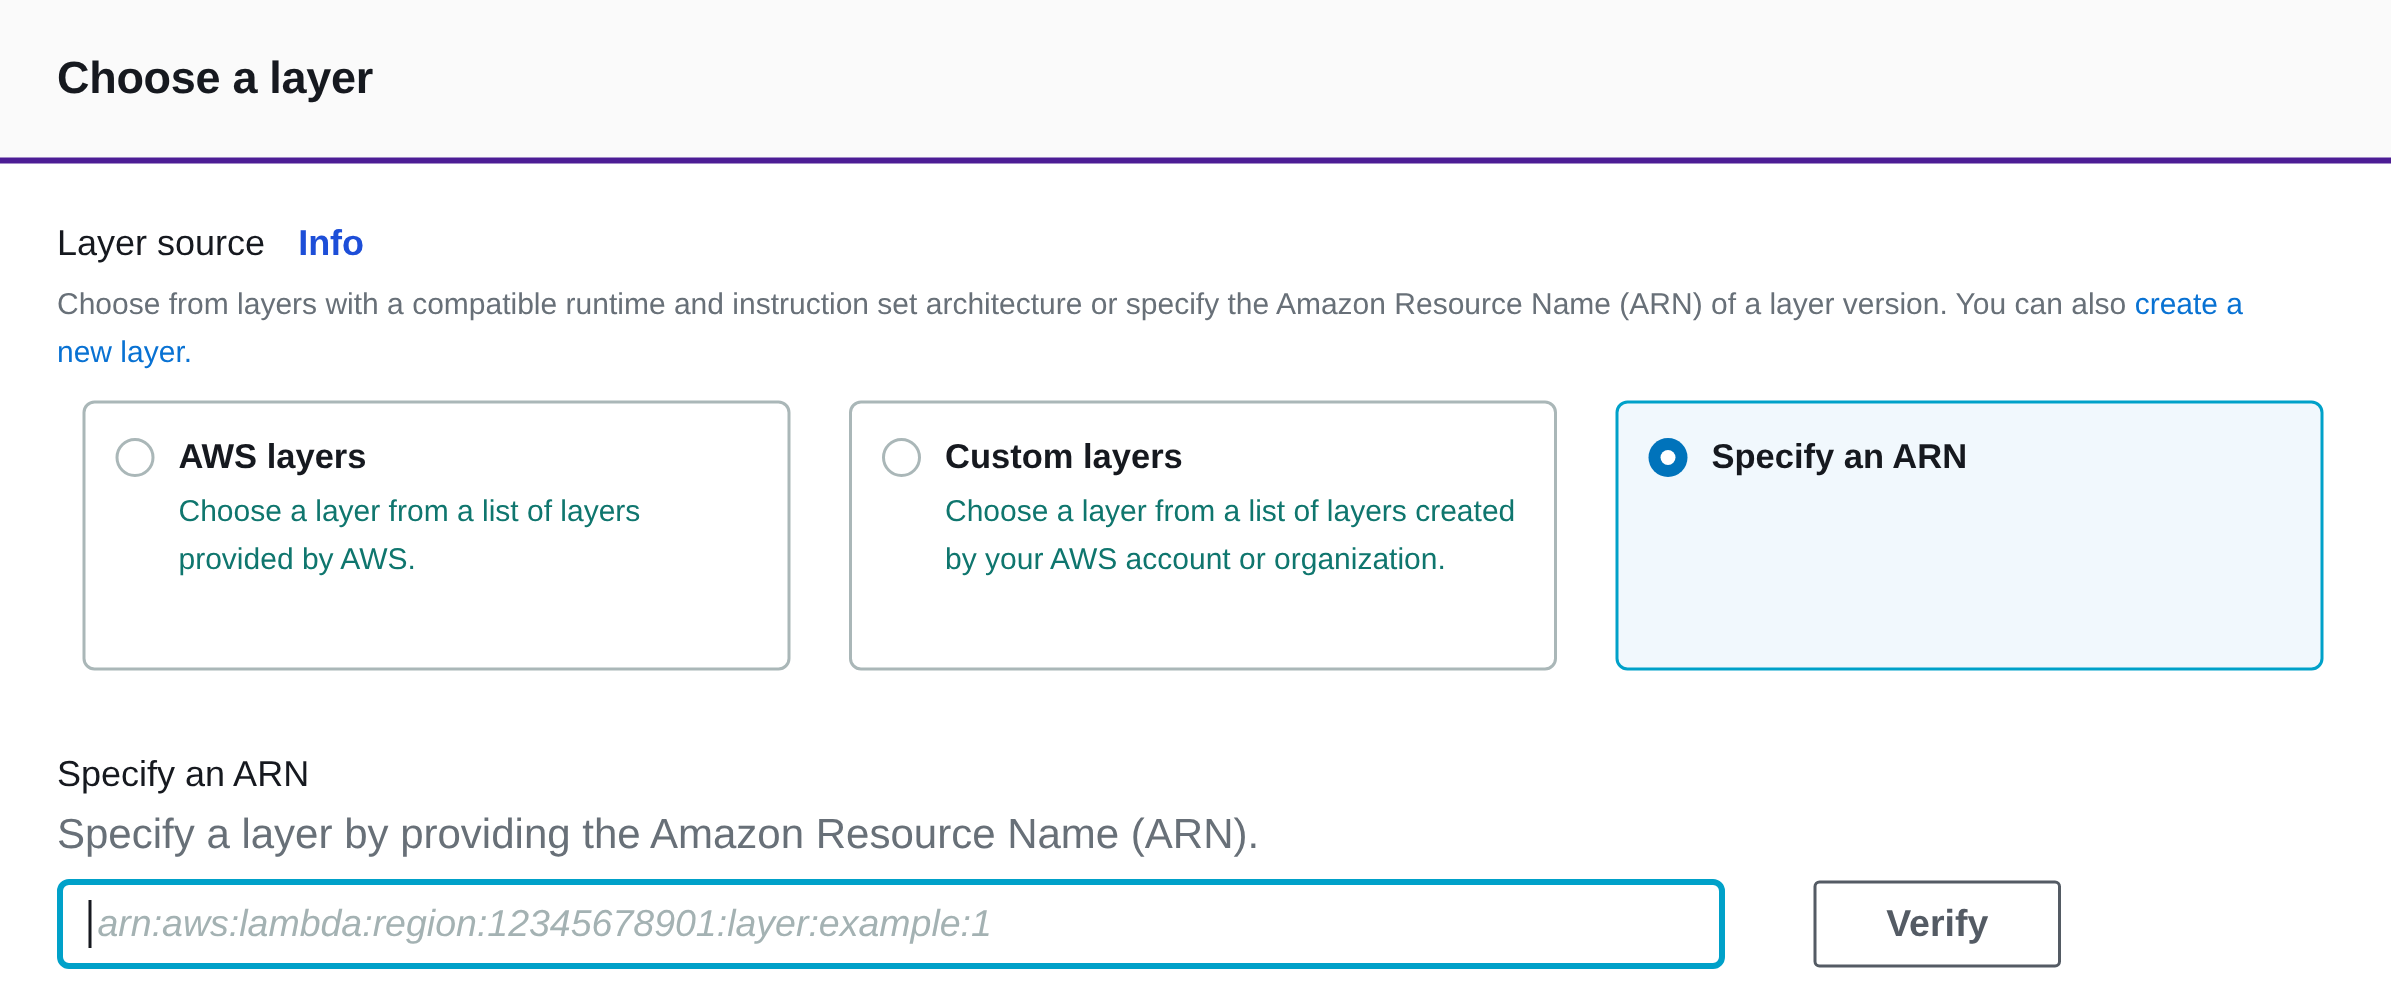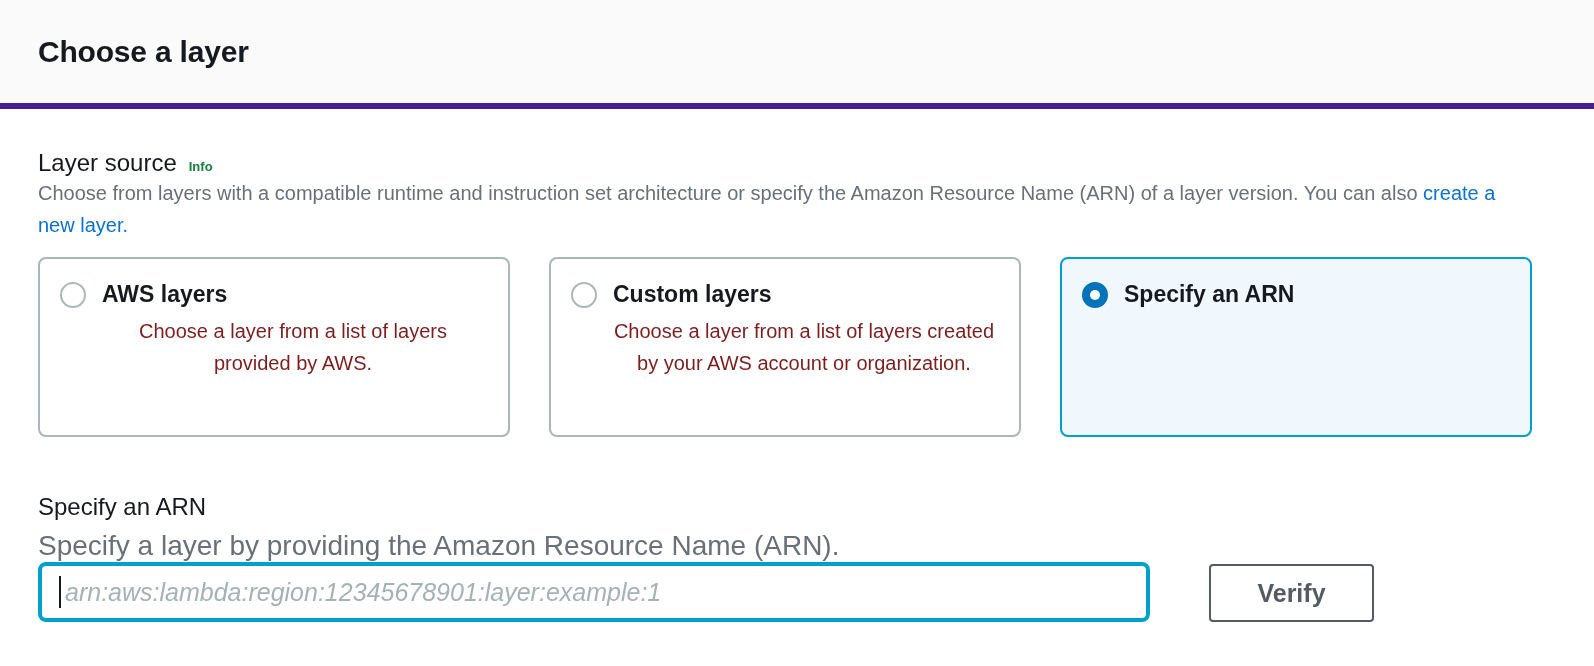--- a/index.html
+++ b/index.html
@@ -1,50 +1,50 @@
 <!DOCTYPE html>
 <html><head>
 <meta charset="utf-8">
 <style>
   * { margin:0; padding:0; box-sizing:border-box; }
   html,body { width:1594px; height:666px; background:#ffffff;
     font-family:"Liberation Sans","DejaVu Sans",sans-serif; color:#16191f; overflow:hidden; }
 
-  .panel-header { height:109px; background:#fafafa; border-bottom:6px solid #4c1d95;
+  .panel-header { height:109px; background:#fafafa; border-bottom:4px solid #4c1d95;
     display:flex; align-items:center; padding:0 38px; }
   .panel-title { font-size:30px; font-weight:700; color:#16191f; letter-spacing:-0.2px; }
 
   .content { padding:40px 38px 0 38px; }
 
-  .label-row { display:flex; align-items:baseline; gap:12px; }
+  .label-row { display:flex; align-items:baseline; gap:22px; }
   .field-label { font-size:24px; color:#16191f; }
-  .info-link { font-size:13px; font-weight:700; color:#15803d; text-decoration:none; cursor:pointer; }
+  .info-link { font-size:24px; font-weight:700; color:#1d4ed8; text-decoration:none; cursor:pointer; }
 
-  .section-desc { margin-top:0; font-size:20px; line-height:32px; color:#687078; max-width:1460px; }
+  .section-desc { margin-top:10px; font-size:20px; line-height:32px; color:#687078; max-width:1460px; }
   .inline-link { color:#0972d3; text-decoration:none; cursor:pointer; }
 
-  .cards { display:flex; gap:39px; margin-top:16px; }
+  .cards { display:flex; gap:39px; margin-top:16px;margin-left:17px; }
   .card { width:472px; height:180px; border:2px solid #aab7b8; border-radius:8px;
     padding:22px 20px; background:#ffffff; cursor:pointer; }
   .card.selected { border:2px solid #00a1c9; background:#f1f8fd; }
 
   .card-head { display:flex; align-items:center; gap:16px; }
   .radio { width:26px; height:26px; border-radius:50%; border:2px solid #aab7b8;
     background:#ffffff; flex:none; position:relative; }
   .card.selected .radio { border:none; background:#0073bb; }
   .card.selected .radio::after { content:""; position:absolute; width:10px; height:10px;
     background:#ffffff; border-radius:50%; top:8px; left:8px; }
   .card-title { font-size:23px; font-weight:700; color:#16191f; }
-  .card-desc { margin:7px 0 0 42px; font-size:20px; line-height:32px; color:#7f1d1d; max-width:382px;text-align:center; }
+  .card-desc { margin:7px 0 0 42px; font-size:20px; line-height:32px; color:#0f766e; max-width:382px; }
 
   .arn-section { margin-top:56px; }
   .arn-label { font-size:24px; color:#16191f; }
   .arn-desc { margin-top:9px; font-size:28px; color:#687078; }
 
-  .arn-row { display:flex; align-items:flex-end; }
+  .arn-row { margin-top:14px; display:flex; align-items:center; }
   .input-wrap { position:relative; width:1112px; }
   .arn-input { width:100%; height:60px; border:4px solid #00a1c9; border-radius:8px;
     padding:0 20px 0 23px; font-size:25px; color:#16191f; background:#ffffff; outline:none;
     font-family:"Liberation Sans","DejaVu Sans",sans-serif; }
   .arn-input::placeholder { color:#a4b2b3; font-style:italic; opacity:1; }
   .caret { position:absolute; left:21px; top:14px; width:2px; height:32px; background:#16191f; }
 
   .verify-btn { margin-left:59px; height:58px; min-width:165px; padding:0 32px;
     border:2px solid #545b64; border-radius:4px; background:#ffffff; color:#545b64;
     font-size:25px; font-weight:700; cursor:pointer;

